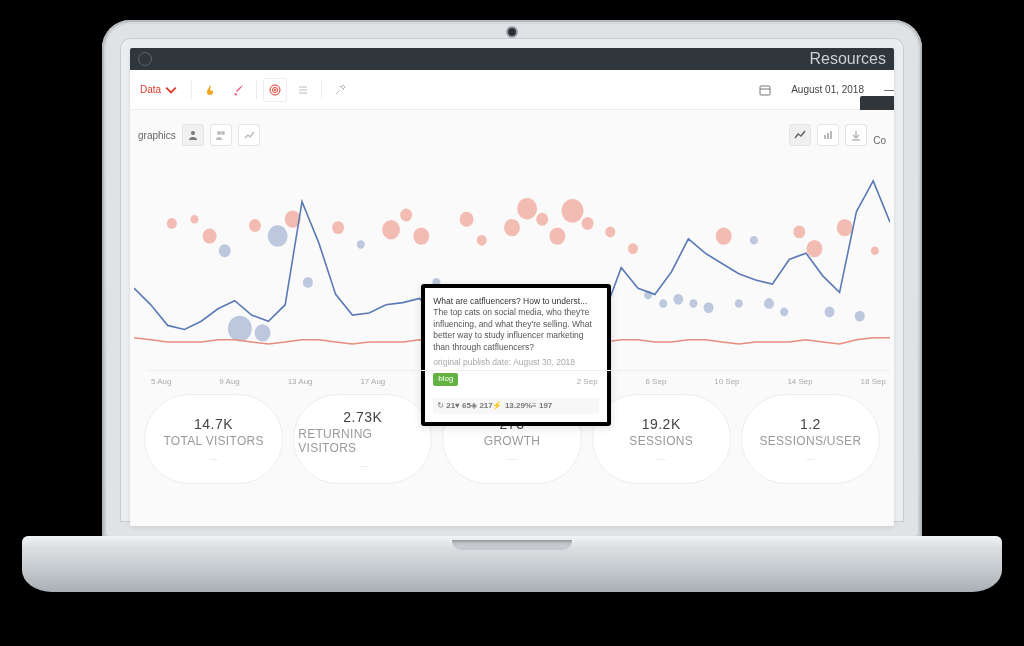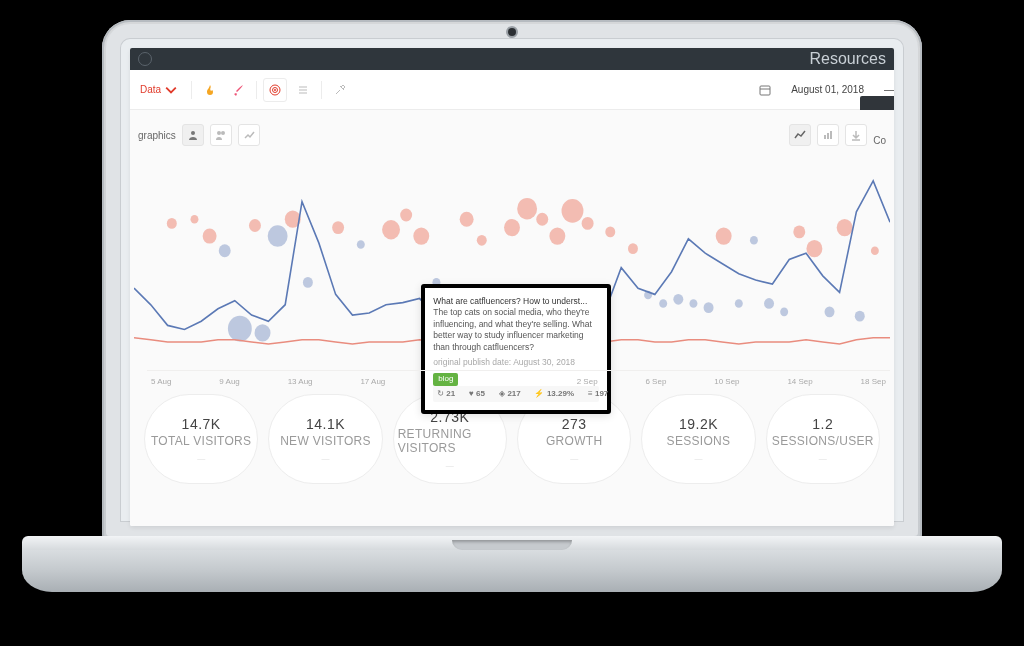--- a/index.html
+++ b/index.html
@@ -74,21 +74,21 @@
   .chart-wrap svg { position:absolute; inset:0; width:100%; height:100%; }
   .xaxis { position:absolute; left:0; right:0; bottom:0; display:flex; justify-content:space-between; padding:0 4px; font-size:8px; color:#aaa; border-top:1px solid #f0efee; height:16px; align-items:flex-end;margin-left:13px; }
 
   .tooltip {
     position:absolute; width:190px; background:#fff; border:4px solid #000000; border-radius:3px;
     box-shadow:0 2px 8px rgba(0,0,0,.12); padding:8px; font-size:8.5px; color:#555; line-height:1.35;
   }
   .tooltip .ttl { color:#333; font-weight:500; }
   .tooltip .pub { color:#a9a9a9; margin-top:4px; }
   .badge { display:inline-block; background:#64b342; color:#fff; font-size:8px; padding:1px 5px; border-radius:2px; margin-top:4px; }
-  .tt-stats { display:flex; gap:14px; margin-top:0; background:#f7f7f7; padding:3px 4px; border-radius:2px; font-size:8px; color:#777; }
+  .tt-stats { display:flex; gap:0; margin-top:12px; background:#f7f7f7; padding:3px 4px; border-radius:2px; font-size:8px; color:#777; }
   .tt-stats span { white-space:nowrap; }
 
   .metrics { display:flex; gap:10px; padding:8px 14px 10px 14px; }
   .metric {
     flex:1; aspect-ratio:1/1; max-height:90px; border:1px solid #ededed; border-radius:999px;
     background:#fff; display:flex; flex-direction:column; align-items:center; justify-content:center;
     font-size:8px; color:#9a9a9a; text-align:left; padding:4px;
   }
   .metric .val { font-size:14px; color:#444; font-weight:400; letter-spacing:.5px; }
   .metric .lbl { margin-top:2px; letter-spacing:.3px; font-size:12px; }
@@ -292,25 +292,20 @@
               </div>
           </div>
 
           <div class="metrics" id="metrics">
               <div class="metric">
                 <div class="val">14.7K</div>
                 <div class="lbl">TOTAL VISITORS</div>
                 <div class="dash2">—</div>
               </div>
               <div class="metric">
-                <div class="val">14.1K</div>
-                <div class="lbl">NEW VISITORS</div>
-                <div class="dash2">—</div>
-              </div>
-              <div class="metric">
                 <div class="val">2.73K</div>
                 <div class="lbl">RETURNING VISITORS</div>
                 <div class="dash2">—</div>
               </div>
               <div class="metric">
                 <div class="val">273</div>
                 <div class="lbl">GROWTH</div>
                 <div class="dash2">—</div>
               </div>
               <div class="metric">

